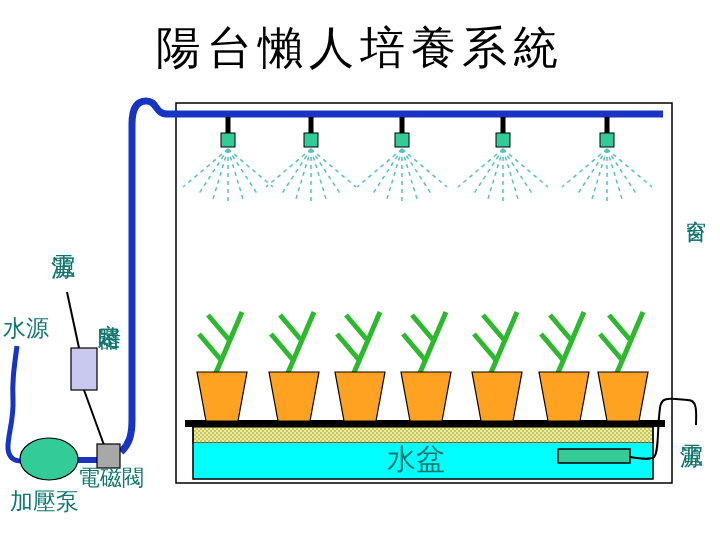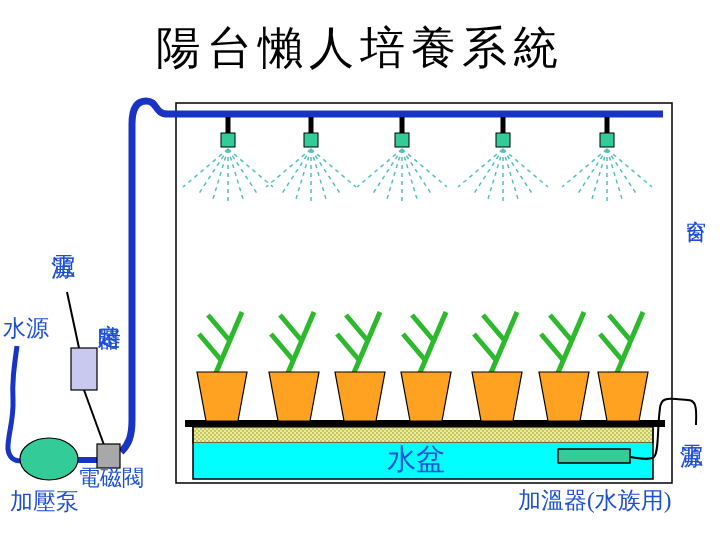--- a/index.html
+++ b/index.html
@@ -4,21 +4,21 @@
 <style>
   html,body{margin:0;padding:0;background:#ffffff;}
   .canvas{
     position:relative;width:720px;height:540px;background:#ffffff;
     overflow:hidden;font-family:"Liberation Serif","DejaVu Serif",serif;
   }
   .title{
     position:absolute;top:18px;left:0;width:720px;text-align:center;
     font-size:45px;letter-spacing:6px;color:#000;white-space:nowrap;
   }
-  .lbl{position:absolute;color:#1d4ed8;line-height:1.08;white-space:nowrap;}
+  .lbl{position:absolute;color:#0f766e;line-height:1.08;white-space:nowrap;}
   .vert{writing-mode:vertical-rl;text-orientation:upright;letter-spacing:2px;}
   svg{position:absolute;top:0;left:0;}
 </style>
 </head>
 <body>
 
 <div class="canvas">
 
   <div class="title">陽台懶人培養系統</div>
 
@@ -100,14 +100,13 @@
   </svg>
 
   <div class="lbl vert" style="left:49px;top:235px;font-size:24px;">電源</div>
   <div class="lbl" style="left:3px;top:317px;font-size:23px;">水源</div>
   <div class="lbl vert" style="left:96px;top:306px;font-size:23px;">定時器</div>
   <div class="lbl" style="left:78px;top:466px;font-size:22px;">電磁閥</div>
   <div class="lbl" style="left:10px;top:490px;font-size:23px;">加壓泵</div>
   <div class="lbl" style="left:387px;top:444px;font-size:29px;">水盆</div>
   <div class="lbl vert" style="left:684px;top:203px;font-size:21px;">窗台</div>
   <div class="lbl vert" style="left:678px;top:426px;font-size:23px;">電源</div>
-  <div class="lbl" style="left:518px;top:489px;font-size:23px;">加溫器(水族用)</div>
 </div>
 
 </body></html>

